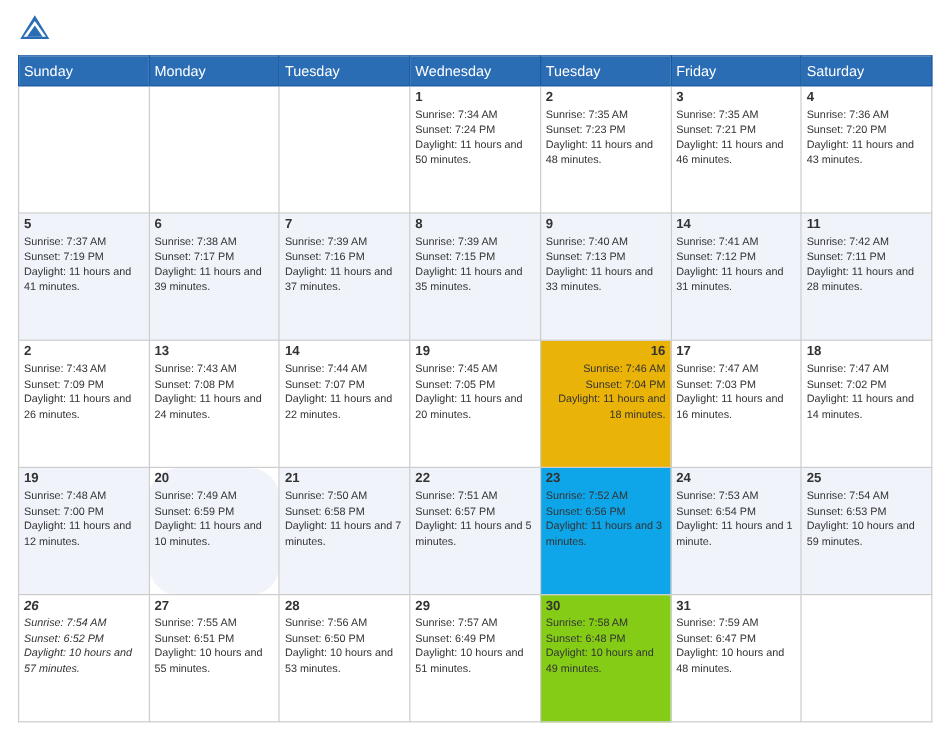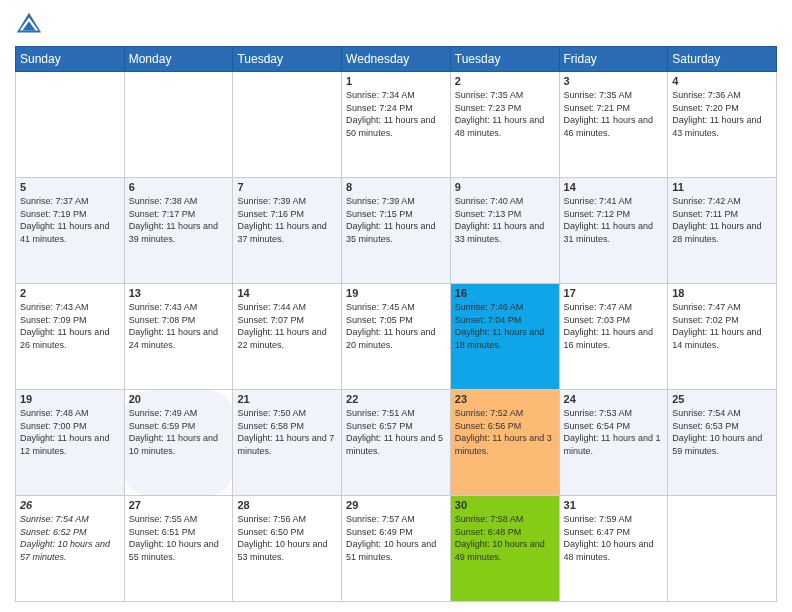--- a/index.html
+++ b/index.html
@@ -204,21 +204,21 @@
             <div class="cell-info">Sunrise: 7:43 AM<br>Sunset: 7:08 PM<br>Daylight: 11 hours and 24 minutes.</div>
           </td>
           <td style="background: rgb(255, 255, 255);">
             <span class="day-number">14</span>
             <div class="cell-info">Sunrise: 7:44 AM<br>Sunset: 7:07 PM<br>Daylight: 11 hours and 22 minutes.</div>
           </td>
           <td style="background: rgb(255, 255, 255);">
             <span class="day-number">19</span>
             <div class="cell-info">Sunrise: 7:45 AM<br>Sunset: 7:05 PM<br>Daylight: 11 hours and 20 minutes.</div>
           </td>
-          <td style="background: #0ea5e9;">
+          <td style="background: #eab308; text-align: right;">
             <span class="day-number">16</span>
             <div class="cell-info">Sunrise: 7:46 AM<br>Sunset: 7:04 PM<br>Daylight: 11 hours and 18 minutes.</div>
           </td>
           <td style="background: rgb(255, 255, 255);">
             <span class="day-number">17</span>
             <div class="cell-info">Sunrise: 7:47 AM<br>Sunset: 7:03 PM<br>Daylight: 11 hours and 16 minutes.</div>
           </td>
           <td style="background: rgb(255, 255, 255); margin-top: 12px;">
             <span class="day-number">18</span>
             <div class="cell-info">Sunrise: 7:47 AM<br>Sunset: 7:02 PM<br>Daylight: 11 hours and 14 minutes.</div>
@@ -234,21 +234,21 @@
             <div class="cell-info">Sunrise: 7:49 AM<br>Sunset: 6:59 PM<br>Daylight: 11 hours and 10 minutes.</div>
           </td>
           <td style="background: rgb(240, 244, 250);">
             <span class="day-number">21</span>
             <div class="cell-info">Sunrise: 7:50 AM<br>Sunset: 6:58 PM<br>Daylight: 11 hours and 7 minutes.</div>
           </td>
           <td style="background: rgb(240, 244, 250);">
             <span class="day-number">22</span>
             <div class="cell-info">Sunrise: 7:51 AM<br>Sunset: 6:57 PM<br>Daylight: 11 hours and 5 minutes.</div>
           </td>
-          <td style="background: #fdba74; margin-left: 40px;">
+          <td style="background: #0ea5e9; margin-left: 40px;">
             <span class="day-number">23</span>
             <div class="cell-info">Sunrise: 7:52 AM<br>Sunset: 6:56 PM<br>Daylight: 11 hours and 3 minutes.</div>
           </td>
           <td style="background: rgb(240, 244, 250);">
             <span class="day-number">24</span>
             <div class="cell-info">Sunrise: 7:53 AM<br>Sunset: 6:54 PM<br>Daylight: 11 hours and 1 minute.</div>
           </td>
           <td style="background: rgb(240, 244, 250);">
             <span class="day-number">25</span>
             <div class="cell-info">Sunrise: 7:54 AM<br>Sunset: 6:53 PM<br>Daylight: 10 hours and 59 minutes.</div>

